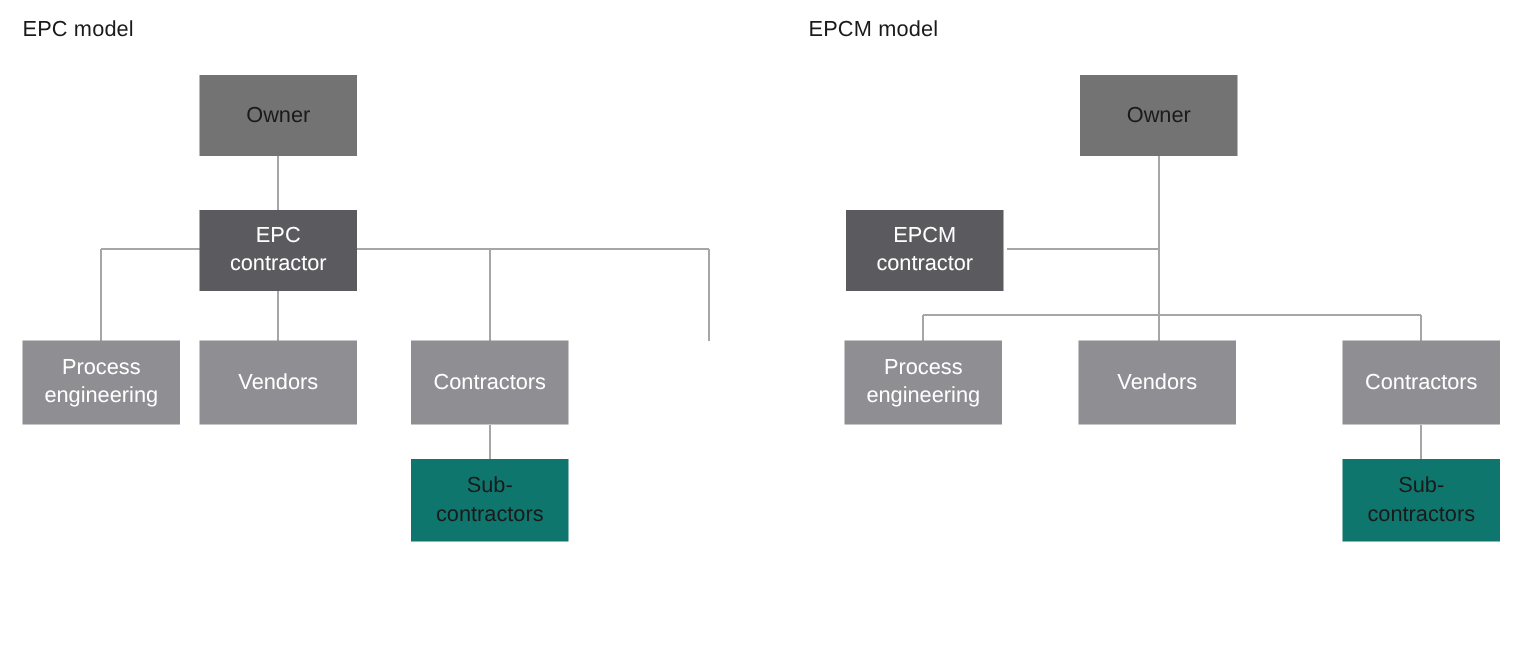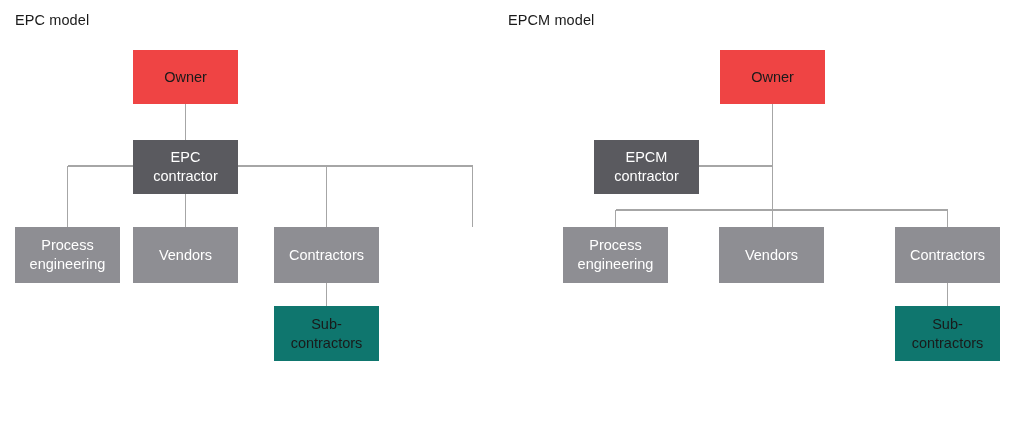--- a/index.html
+++ b/index.html
@@ -38,38 +38,38 @@
   
   .diagram-title {
     position: absolute;
     font-size: 14.5px;
     line-height: 17px;
     color: #1a1a1a;
     letter-spacing: 0.1px;
     white-space: nowrap;
   }
   #epc-title  { left: 15px;  top: 12px; }
-  #epcm-title { left: 508px; top: 12px; }
+  #epcm-title { left: 539px; top: 12px; }
 
   
   .node {
     position: absolute;
     box-sizing: border-box;
     display: flex;
     align-items: center;
     justify-content: center;
     text-align: center;
     font-size: 14.5px;
     line-height: 19px;
     padding: 0 4px;
   }
   .node span { display: block; }
 
   .node.owner {
-    background: #ef4444;
+    background: #737373;
     color: #1a1a1a;
   }
   .node.dark {
     background: #5a5a5f;
     color: #ffffff;
   }
   .node.mid {
     background: #8e8e93;
     color: #ffffff;
   }
@@ -146,21 +146,21 @@
       <span>contractors</span>
     </div>
   </div>
 
   <div class="diagram-title" id="epcm-title">EPCM model</div>
 
   <div class="node owner" id="epcm-owner" style="left:720px; top:50px; width:105px; height:54px;">
     <span>Owner</span>
   </div>
 
-  <div class="node dark" id="epcm-contractor" style="left:594px; top:140px; width:105px; height:54px;">
+  <div class="node dark" id="epcm-contractor" style="left:564px; top:140px; width:105px; height:54px;">
     <div>
       <span>EPCM</span>
       <span>contractor</span>
     </div>
   </div>
 
   <div class="node mid" id="epcm-process-engineering" style="left:563px; top:227px; width:105px; height:56px;">
     <div>
       <span>Process</span>
       <span>engineering</span>

